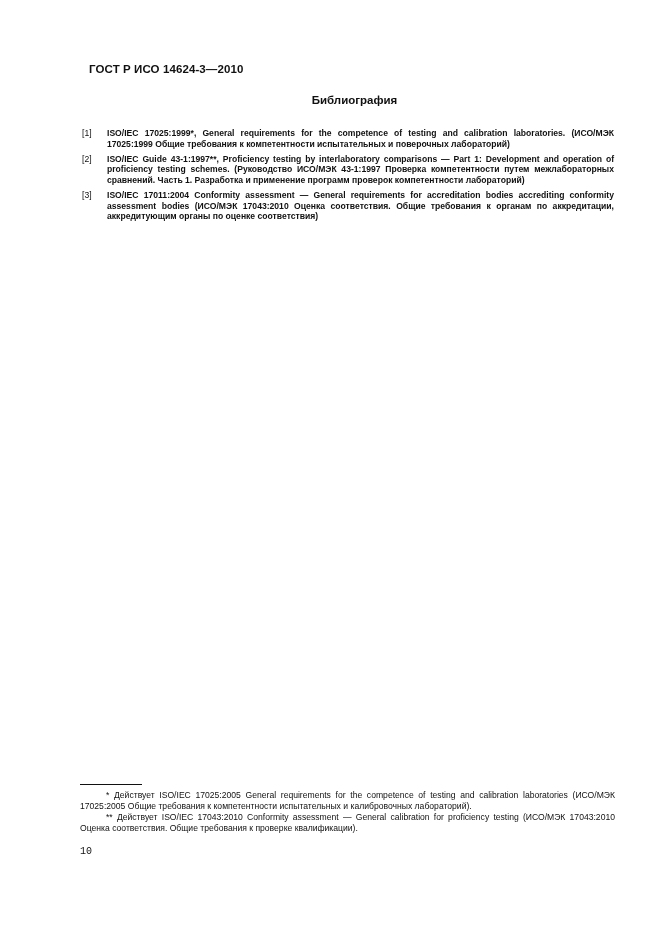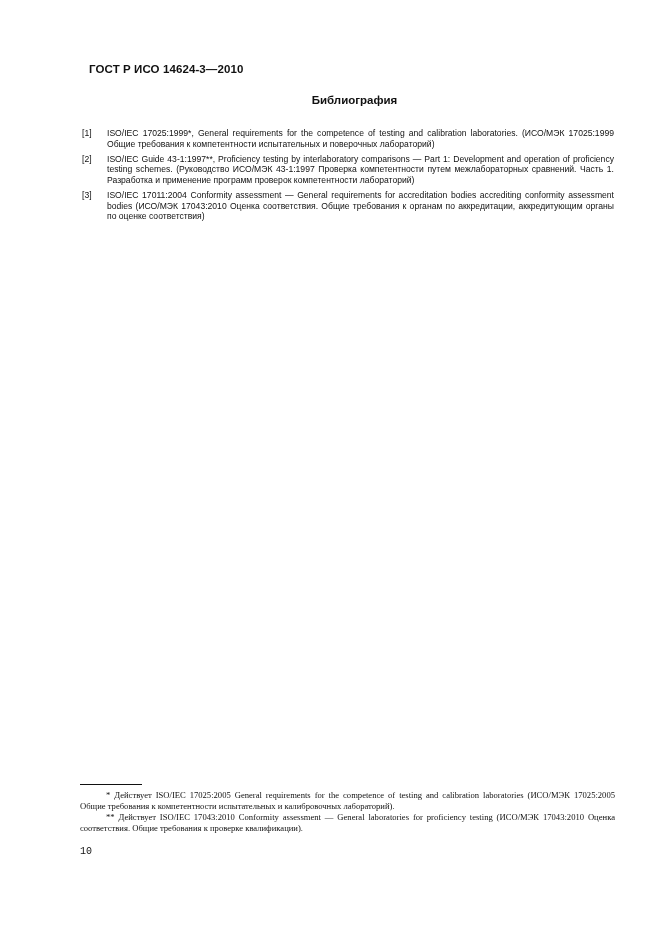--- a/index.html
+++ b/index.html
@@ -3,24 +3,24 @@
   <meta charset="utf-8">
   <style>
     html, body { margin: 0; padding: 0; background: #ffffff; }
     body { width: 661px; height: 936px; position: relative; overflow: hidden;
            font-family: "Liberation Sans", sans-serif; color: #111; }
     .header { position: absolute; left: 89px; top: 63px; font-weight: bold; font-size: 11.5px; letter-spacing: 0.1px; }
     .title { position: absolute; left: 0; width: 661px; top: 94px; text-align: center; font-weight: bold; font-size: 11.5px; padding-left: 48px; box-sizing: border-box; }
     .refs { position: absolute; left: 82px; top: 128px; width: 532px; font-size: 8.6px; line-height: 10.6px; }
     .ref { display: flex; margin-bottom: 4.5px; }
     .ref-num { width: 25px; flex: none; }
-    .ref-text { flex: 1; text-align: justify; }
+    .ref-text { flex: 1; text-align: justify; font-weight: bold; }
     .fn-rule { position: absolute; left: 80px; top: 784px; width: 62px; border-top: 1px solid #111; }
     .footnotes { position: absolute; left: 80px; top: 790px; width: 535px; font-size: 8.6px; line-height: 11px; }
-    .fn { text-align: justify; text-indent: 26px; font-family: Liberation Serif, serif; }
+    .fn { text-align: justify; text-indent: 26px; }
     .page-num { position: absolute; left: 80px; top: 846px; font-size: 10px; font-family: Liberation Mono, monospace; }
   </style>
 </head>
 <body>
 
 <div class="header">ГОСТ Р ИСО 14624-3—2010</div>
 <div class="title">Библиография</div>
 
 <div class="refs">
   <div class="ref">
@@ -33,16 +33,16 @@
   </div>
   <div class="ref">
     <span class="ref-num">[3]</span>
     <span class="ref-text">ISO/IEC 17011:2004 Conformity assessment — General requirements for accreditation bodies accrediting conformity assessment bodies (ИСО/МЭК 17043:2010 Оценка соответствия. Общие требования к органам по аккредитации, аккредитующим органы по оценке соответствия)</span>
   </div>
 </div>
 
 <div class="fn-rule"></div>
 <div class="footnotes">
   <div class="fn">* Действует ISO/IEC 17025:2005 General requirements for the competence of testing and calibration laboratories (ИСО/МЭК 17025:2005 Общие требования к компетентности испытательных и калибровочных лабораторий).</div>
-  <div class="fn">** Действует ISO/IEC 17043:2010 Conformity assessment — General laboratories for proficiency testing (ИСО/МЭК 17043:2010 Оценка соответствия. Общие требования к проверке квалификации).</div>
+  <div class="fn">** Действует ISO/IEC 17043:2010 Conformity assessment — General calibration for proficiency testing (ИСО/МЭК 17043:2010 Оценка соответствия. Общие требования к проверке квалификации).</div>
 </div>
 
 <div class="page-num">10</div>
 
 </body></html>

